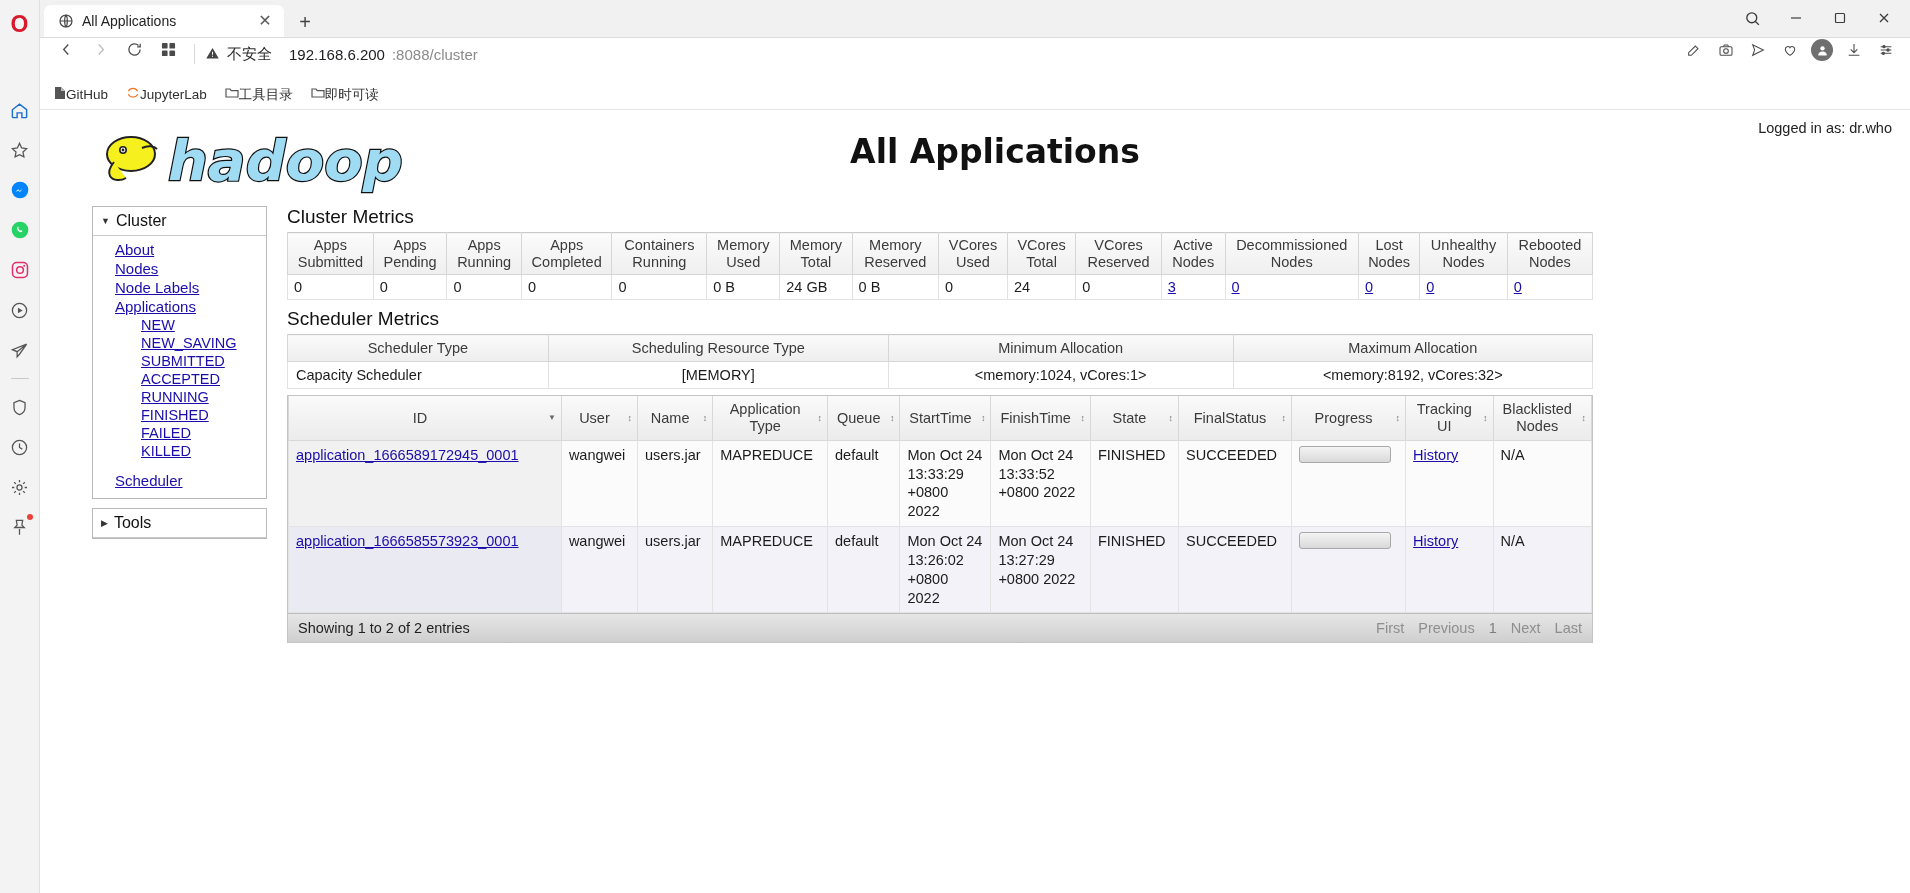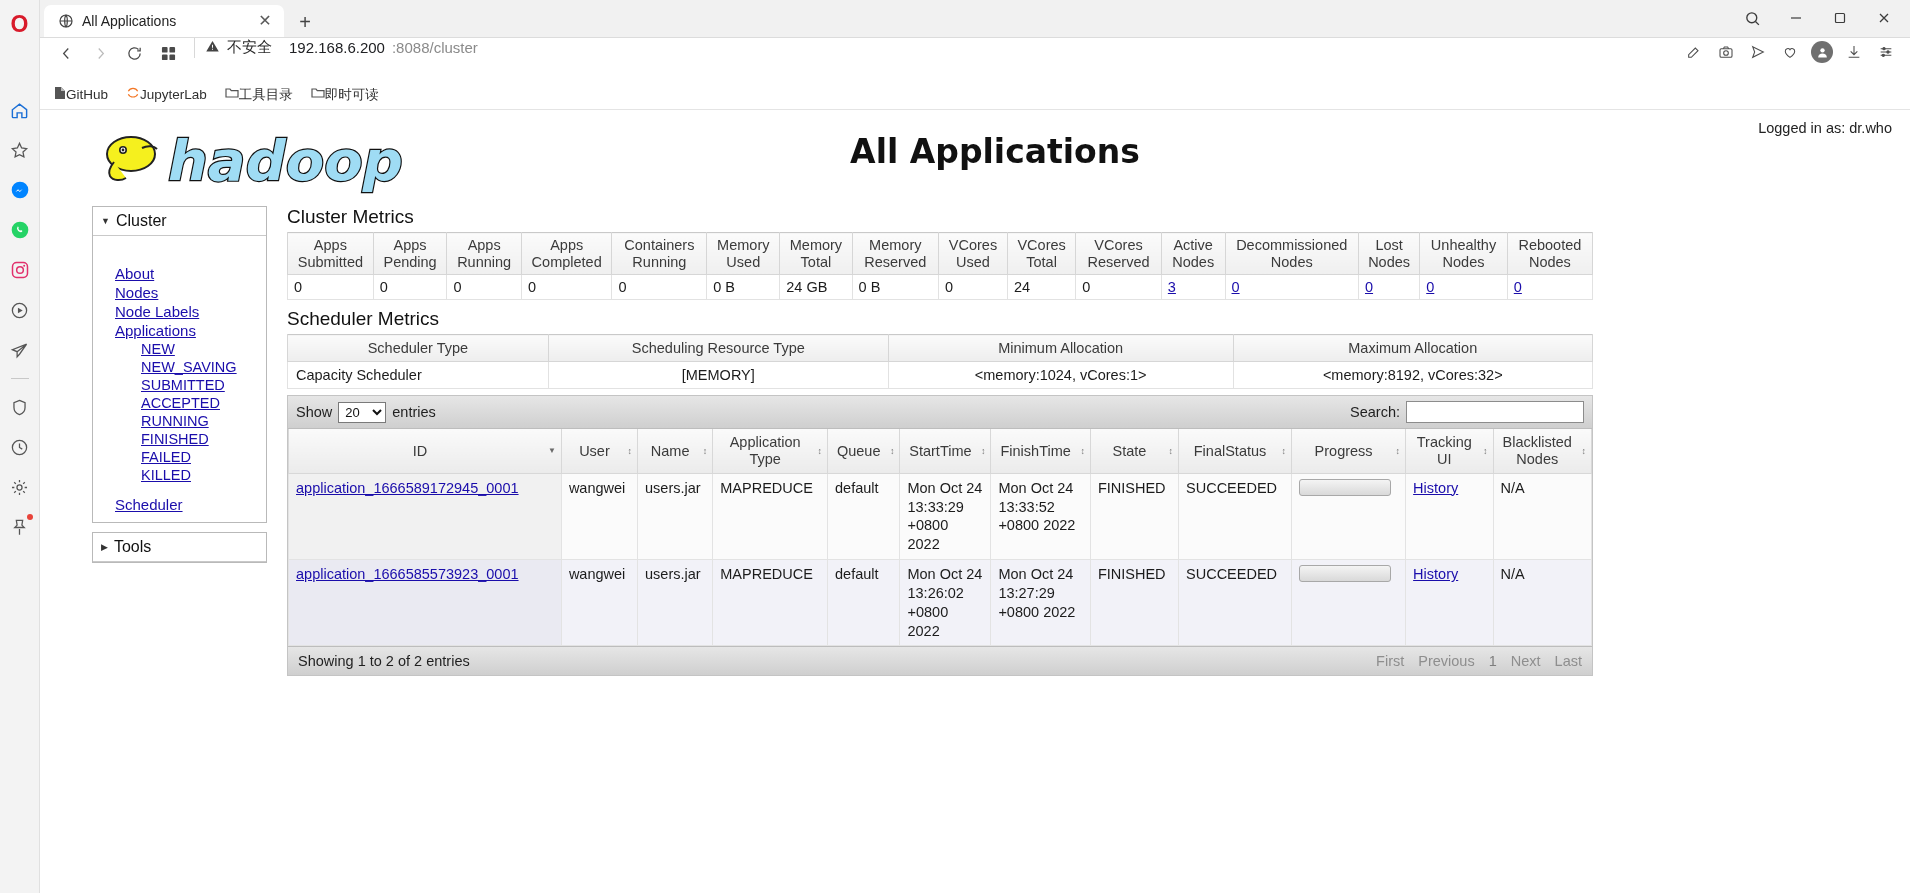--- a/index.html
+++ b/index.html
@@ -45,21 +45,21 @@
   .tab-title { flex: 1; white-space: nowrap; overflow: hidden; text-overflow: ellipsis; }
   .tab-close { font-size: 16px; color: #5a5a5a; width: 18px; text-align: center; line-height: 1; }
   .new-tab { width: 30px; height: 30px; display: flex; align-items: center; justify-content: center;
              font-size: 20px; color: #444; margin-left: 6px; }
   .win-ctrls { margin-left: auto; display: flex; align-items: center; height: 38px; padding-right: 4px; }
   .win-btn { width: 44px; height: 34px; display: flex; align-items: center; justify-content: center;
              color: #3c3c3c; font-size: 14px; }
   .win-btn.search { font-size: 16px; }
 
   
-  .addrbar { height: 42px; display: flex; align-items: flex-start; padding: 0 10px; gap: 2px; background: #ffffff; }
+  .addrbar { height: 42px; display: flex; align-items: flex-end; padding: 16px 10px; gap: 2px; background: #ffffff; }
   .nav-btn { width: 32px; height: 30px; display: flex; align-items: center; justify-content: center;
              color: #4a4a4a; font-size: 16px; }
   .nav-btn.dim { color: #bcbcbc; }
   .addr-sep { width: 1px; height: 20px; background: #d8d8d8; margin: 0 8px; }
   .addr-wrap { flex: 1; display: flex; align-items: center; gap: 7px; font-size: 15px; }
   .warn-tri { color: #5f6368; font-size: 14px; }
   .insecure-txt { color: #2b2b2b; font-size: 15px; }
   .url-host { color: #202124; margin-left: 10px; }
   .url-rest { color: #8a8a8a; }
   .addr-right { display: flex; align-items: center; gap: 4px; }
@@ -96,21 +96,21 @@
   }
   .nav-section {
     border: 1px solid #b9b9b9; background: #fff;
   }
   .nav-header {
     padding: 5px 8px; font-size: 16px; color: #111;
     border-bottom: 1px solid #c9c9c9; background: #fff;
     display: flex; align-items: center; gap: 6px;
   }
   .caret { font-size: 9px; color: #333; }
-  .nav-body { padding: 4px 0 8px 0; margin-top: 24px; }
+  .nav-body { padding: 4px 0 8px 0; }
   .nav-link { display: block; color: #1a0dab; text-decoration: underline; padding: 1px 0 1px 22px;
               font-size: 15px; white-space: nowrap; }
   .nav-link.sub { padding-left: 48px; font-size: 14.5px; }
   .nav-link.sched { padding-top: 12px; }
   .nav-section.tools { margin-top: 9px; }
 
   
   .main { position: absolute; left: 247px; top: 96px; right: 10px; }
 
   .sec-title { font-size: 19px; color: #111; margin: 0 0 4px 0; font-weight: normal; }
@@ -542,31 +542,20 @@
               <tr id="sm-body">
                 <td>Capacity Scheduler</td>
                 <td class="c">[MEMORY]</td>
                 <td class="c">&lt;memory:1024, vCores:1&gt;</td>
                 <td class="c">&lt;memory:8192, vCores:32&gt;</td>
               </tr>
             </tbody>
         </table>
 
         <div class="dt">
-          <div class="dt-top">
-            <div class="dt-len">
-              <span>Show</span>
-              <select id="len-sel"><option value="20">20</option><option value="50">50</option><option value="100">100</option></select>
-              <span>entries</span>
-            </div>
-            <div class="dt-search">
-              <span>Search:</span>
-              <input type="text" id="search-inp" placeholder="" style="">
-            </div>
-          </div>
 
           <table class="apps">
             <thead>
                 <tr id="ap-head">
                   <th style="width: 256px;">ID<span class="sortarrow single">▼</span></th>
                   <th style="width: 62px;">User<span class="sortarrow">↕</span></th>
                   <th style="width: 62px;">Name<span class="sortarrow">↕</span></th>
                   <th style="width: 100px;">Application Type<span class="sortarrow">↕</span></th>
                   <th style="width: 68px;">Queue<span class="sortarrow">↕</span></th>
                   <th style="width: 82px; text-align: center;">StartTime<span class="sortarrow">↕</span></th>

